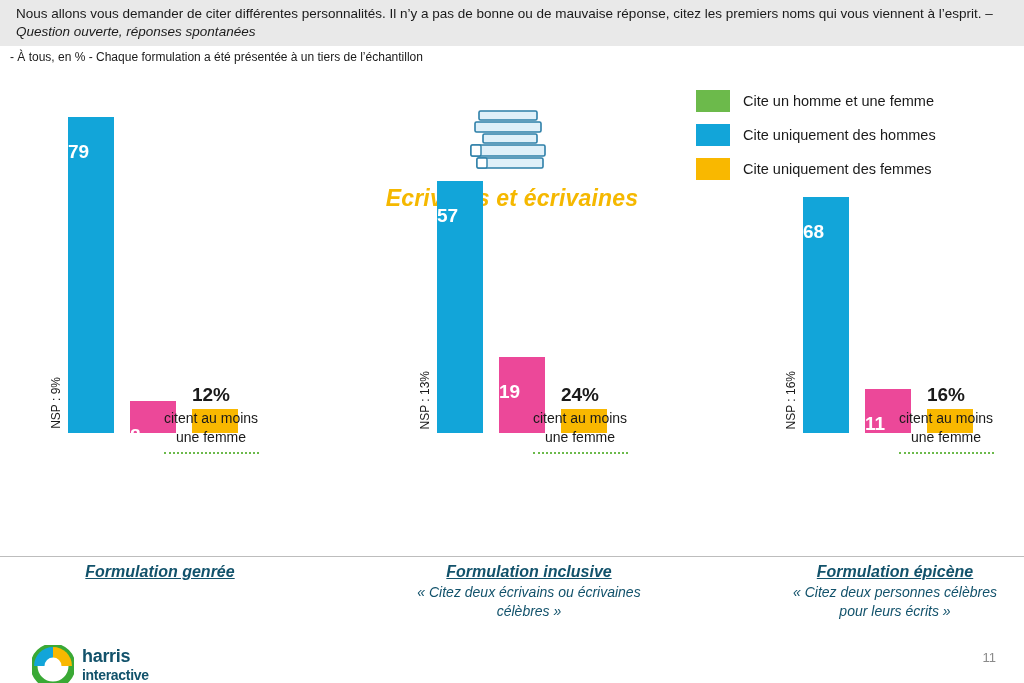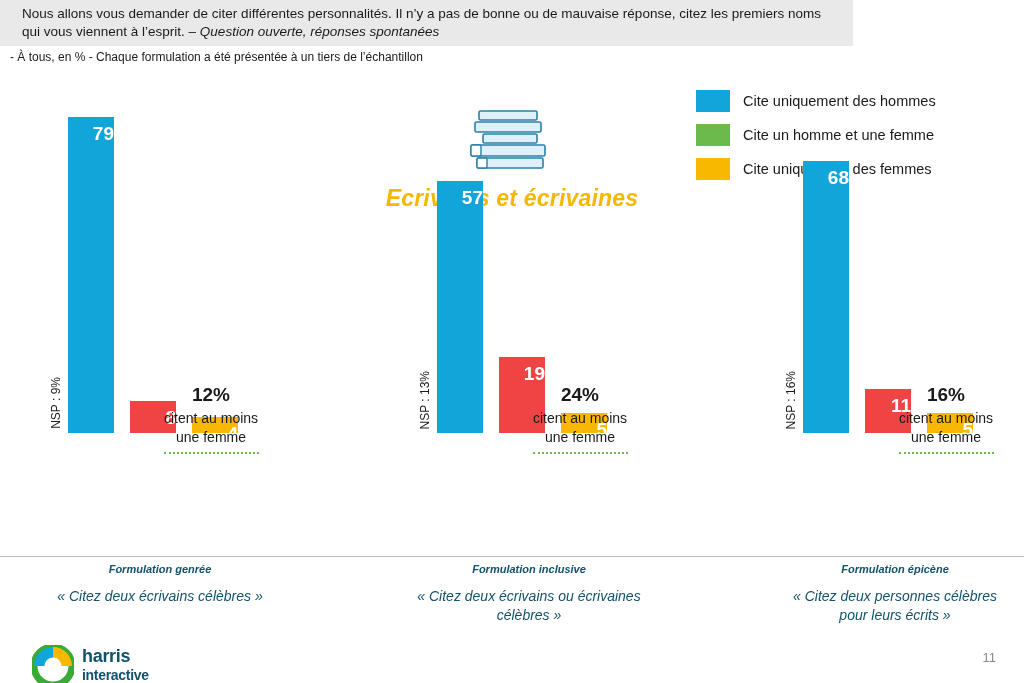--- a/index.html
+++ b/index.html
@@ -13,24 +13,24 @@
     font-family: "Liberation Sans", sans-serif;
     color: #1a1a1a;
     position: relative;
     overflow: hidden;
   }
 
   
   #header-band {
     position: absolute;
     left: 0; top: 0;
-    width: 853px;
+    width: 1024px;
     height: 46px;
     background: #e9e9e9;
-    padding: 5px 12px 0 22px;
+    padding: 5px 12px 0 16px;
     box-sizing: border-box;
   }
   #header-text {
     font-size: 13.5px;
     line-height: 18px;
     color: #1a1a1a;
   }
   #header-text .ital {
     font-style: italic;
   }
@@ -107,29 +107,29 @@
     position: absolute;
     left: 0;
     bottom: 127px;   
     height: 330px;
     width: 100%;
   }
   .bar {
     position: absolute;
     bottom: 0;
     width: 46px;
-    text-align: right;
+    text-align: left;
     color: #ffffff;
     font-size: 19px;
     font-weight: bold;
     box-sizing: border-box;
-    padding-top: 6px;
+    padding-top: 24px;
   }
   .bar.men   { background: #12a5d9; left: 0px; }
-  .bar.mixed { background: #ef4444; left: 62px; }
+  .bar.mixed { background: #ec4899; left: 62px; }
   .bar.women { background: #f9b800; left: 124px; }
 
   .nsp {
     position: absolute;
     bottom: 131px;
     left: -19px;
     font-size: 12px;
     color: #1a1a1a;
     writing-mode: vertical-rl;
     transform: rotate(180deg);
@@ -163,23 +163,24 @@
   .grouplabel {
     position: absolute;
     top: 383px;
     left: -24px;
     width: 232px;
     text-align: center;
     color: #12526b;
     font-style: italic;
   }
   .grouplabel .g-name {
-    font-size: 11px;
-    font-weight: bold;
-    margin-bottom: 12px;
+    font-size: 16px;
+    font-weight: bold;
+    margin-bottom: 2px;
+    text-decoration: underline;
   }
   .grouplabel .g-quote {
     font-size: 14px;
     line-height: 19px;
   }
 
   
   #logo {
     position: absolute;
     left: 32px;
@@ -221,26 +222,26 @@
 
 <div id="header-band">
   <div id="header-text">
     <span>Nous allons vous demander de citer différentes personnalités. Il n’y a pas de bonne ou de mauvaise réponse, citez les premiers noms qui vous viennent à l’esprit. – </span><span class="ital">Question ouverte, réponses spontanées</span>
   </div>
 </div>
 <div id="subtitle">- À tous, en % - Chaque formulation a été présentée à un tiers de l’échantillon</div>
 
 <div id="legend">
   <div class="legend-row">
+    <span class="legend-swatch" style="background:#6cba4b"></span>
+    <span class="legend-label">Cite un homme et une femme</span>
+  </div>
+  <div class="legend-row">
     <span class="legend-swatch" style="background:#12a5d9"></span>
     <span class="legend-label">Cite uniquement des hommes</span>
-  </div>
-  <div class="legend-row">
-    <span class="legend-swatch" style="background:#6cba4b"></span>
-    <span class="legend-label">Cite un homme et une femme</span>
   </div>
   <div class="legend-row">
     <span class="legend-swatch" style="background:#f9b800"></span>
     <span class="legend-label">Cite uniquement des femmes</span>
   </div>
 </div>
 
 <div id="books-icon">
   <svg width="92" height="75" viewBox="0 0 92 75" xmlns="http://www.w3.org/2000/svg">
     <g stroke="#2d7fa8" stroke-width="1.6" fill="#dff0f9">
@@ -268,21 +269,20 @@
     <div class="bar women" style="height:16px">4</div>
   </div>
   <div class="callout">
     <div class="pct">12%</div>
     <div class="ctxt">citent au moins</div>
     <div class="ctxt">une femme</div>
     <div class="underline"></div>
   </div>
   <div class="grouplabel">
     <div class="g-name">Formulation genrée</div>
-    <div class="g-quote">« Citez deux écrivains célèbres »</div>
   </div>
 </div>
 
 <div class="group" style="left:437px; width:232px;">
   <div class="nsp">NSP : 13%</div>
   <div class="bars">
     <div class="bar men" style="height:252px">57</div>
     <div class="bar mixed" style="height:76px">19</div>
     <div class="bar women" style="height:20px">5</div>
   </div>
@@ -294,21 +294,21 @@
   </div>
   <div class="grouplabel">
     <div class="g-name">Formulation inclusive</div>
     <div class="g-quote">« Citez deux écrivains ou écrivaines célèbres »</div>
   </div>
 </div>
 
 <div class="group" style="left:803px; width:232px;">
   <div class="nsp">NSP : 16%</div>
   <div class="bars">
-    <div class="bar men" style="height:272px">68</div>
+    <div class="bar men" style="height:236px">68</div>
     <div class="bar mixed" style="height:44px">11</div>
     <div class="bar women" style="height:20px">5</div>
   </div>
   <div class="callout">
     <div class="pct">16%</div>
     <div class="ctxt">citent au moins</div>
     <div class="ctxt">une femme</div>
     <div class="underline"></div>
   </div>
   <div class="grouplabel">

